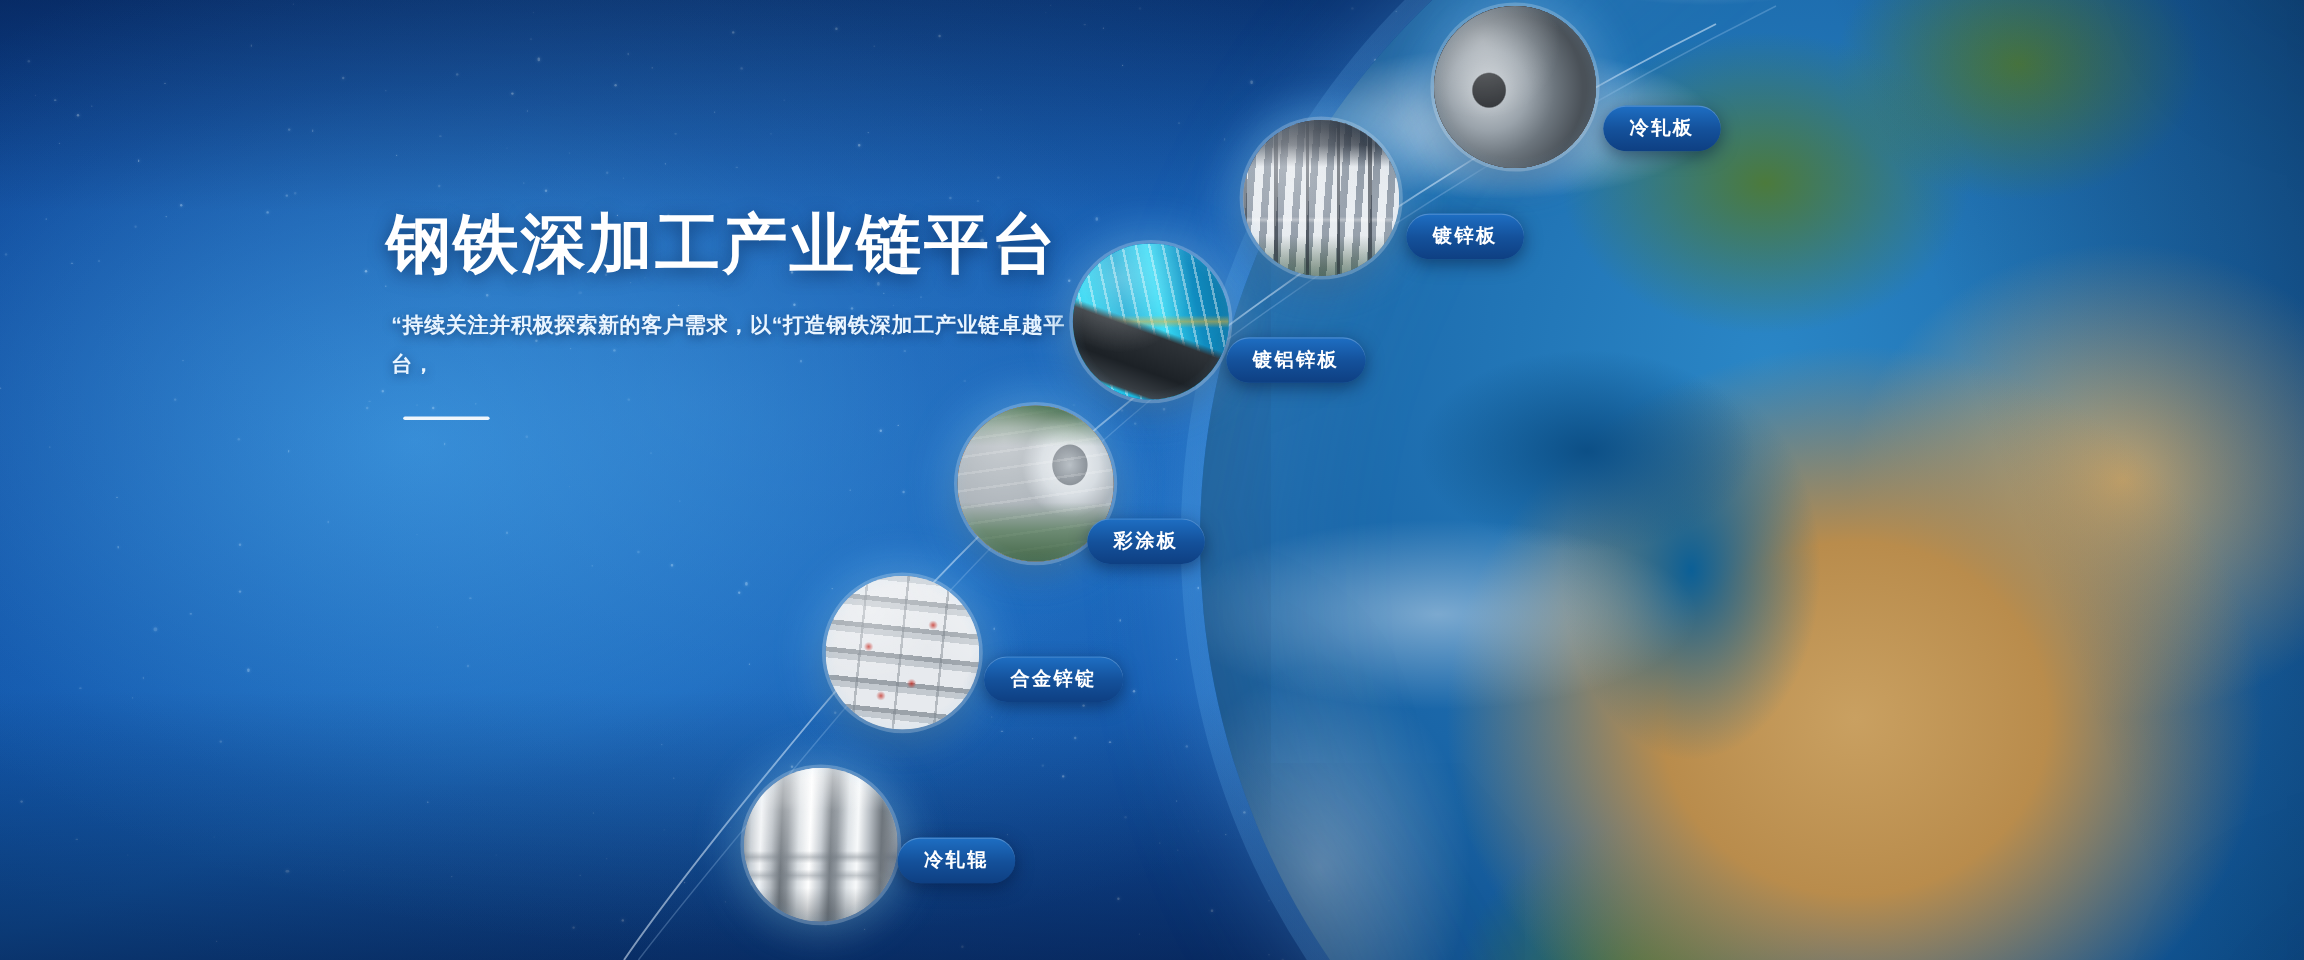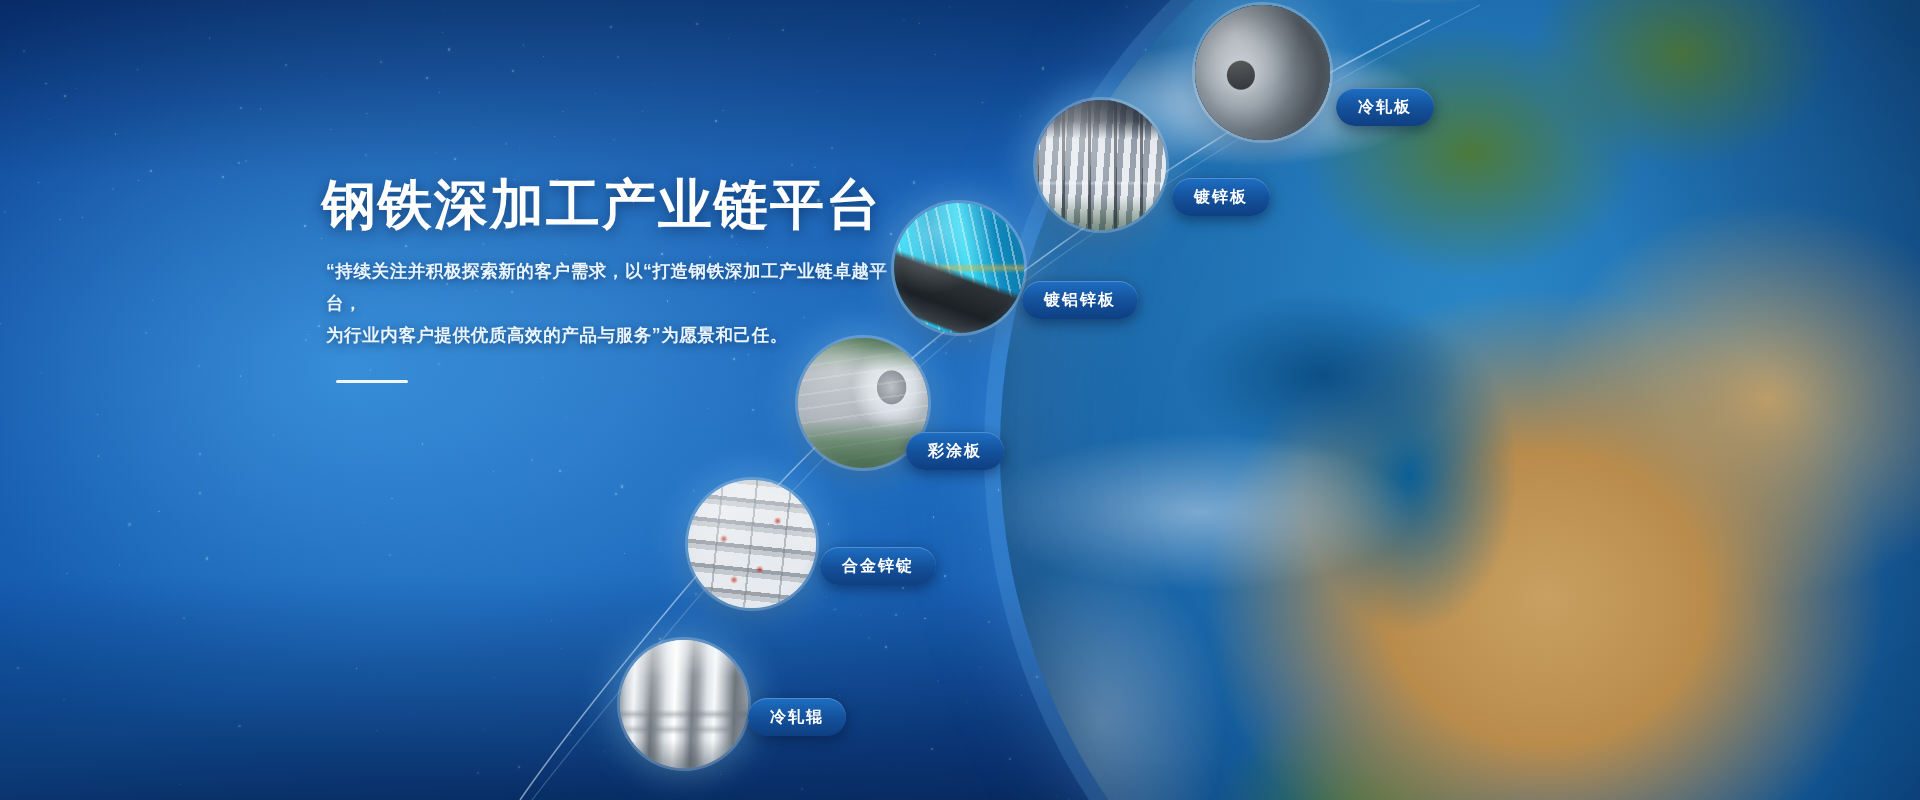--- a/index.html
+++ b/index.html
@@ -480,21 +480,20 @@
 
   <svg class="arc" viewBox="0 0 1920 800" preserveAspectRatio="none">
     <path d="M1430,20 C1240,115 1105,210 985,300 C855,398 760,500 676,600 C612,677 560,742 520,800" fill="none" stroke="rgba(225,240,255,0.55)" stroke-width="1.6"></path>
     <path d="M1480,5 C1300,95 1150,190 1020,285 C890,382 790,490 700,595 C630,678 572,748 532,800" fill="none" stroke="rgba(190,222,255,0.25)" stroke-width="1.2"></path>
   </svg>
 
   <div class="headline">
     <h1 class="title">钢铁深加工产业链平台</h1>
     <p class="subtitle">
       <span>“持续关注并积极探索新的客户需求，以“打造钢铁深加工产业链卓越平台，</span><br>
-      <span>为行业内客户提供优质高效的产品与服务”为愿景和己任。</span>
     </p>
     <div class="rule"></div>
   </div>
 
   <div class="node">
     <div class="bubble" style="left:1195px;top:5px;width:135px;height:135px;">
       <div class="pic pic-coils"></div>
       <div class="gloss"></div>
     </div>
     <div class="tag" style="left:1336px;top:88px;">冷轧板</div>

